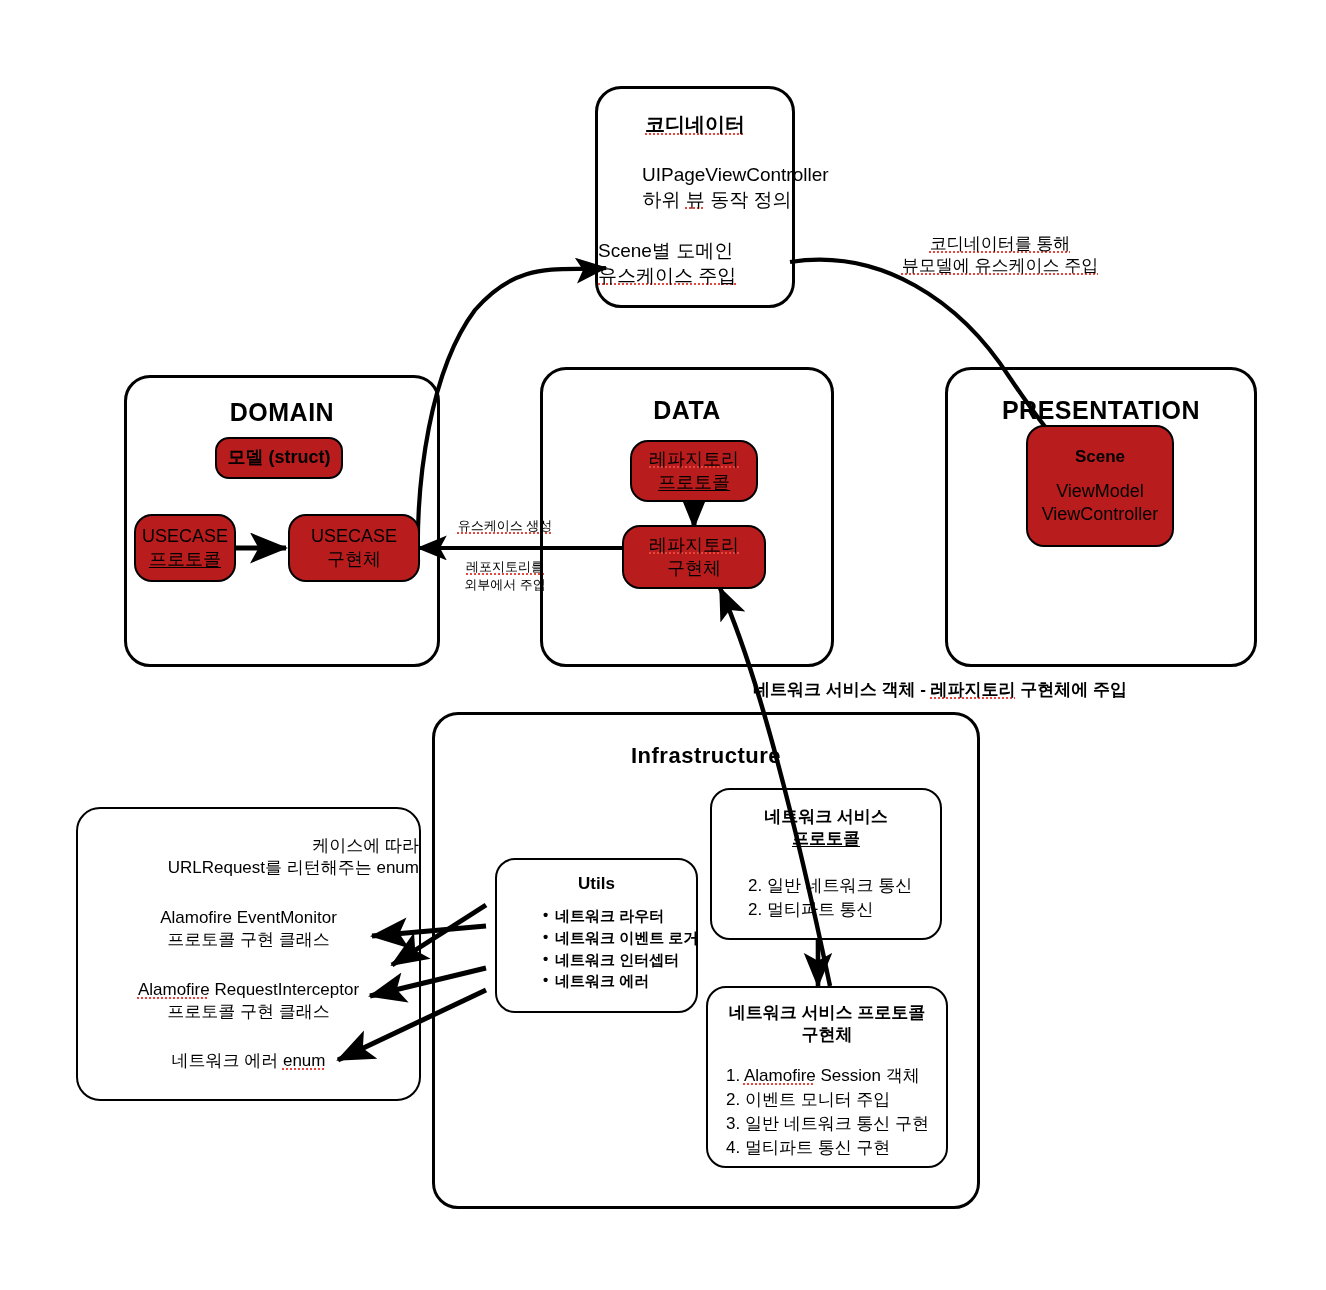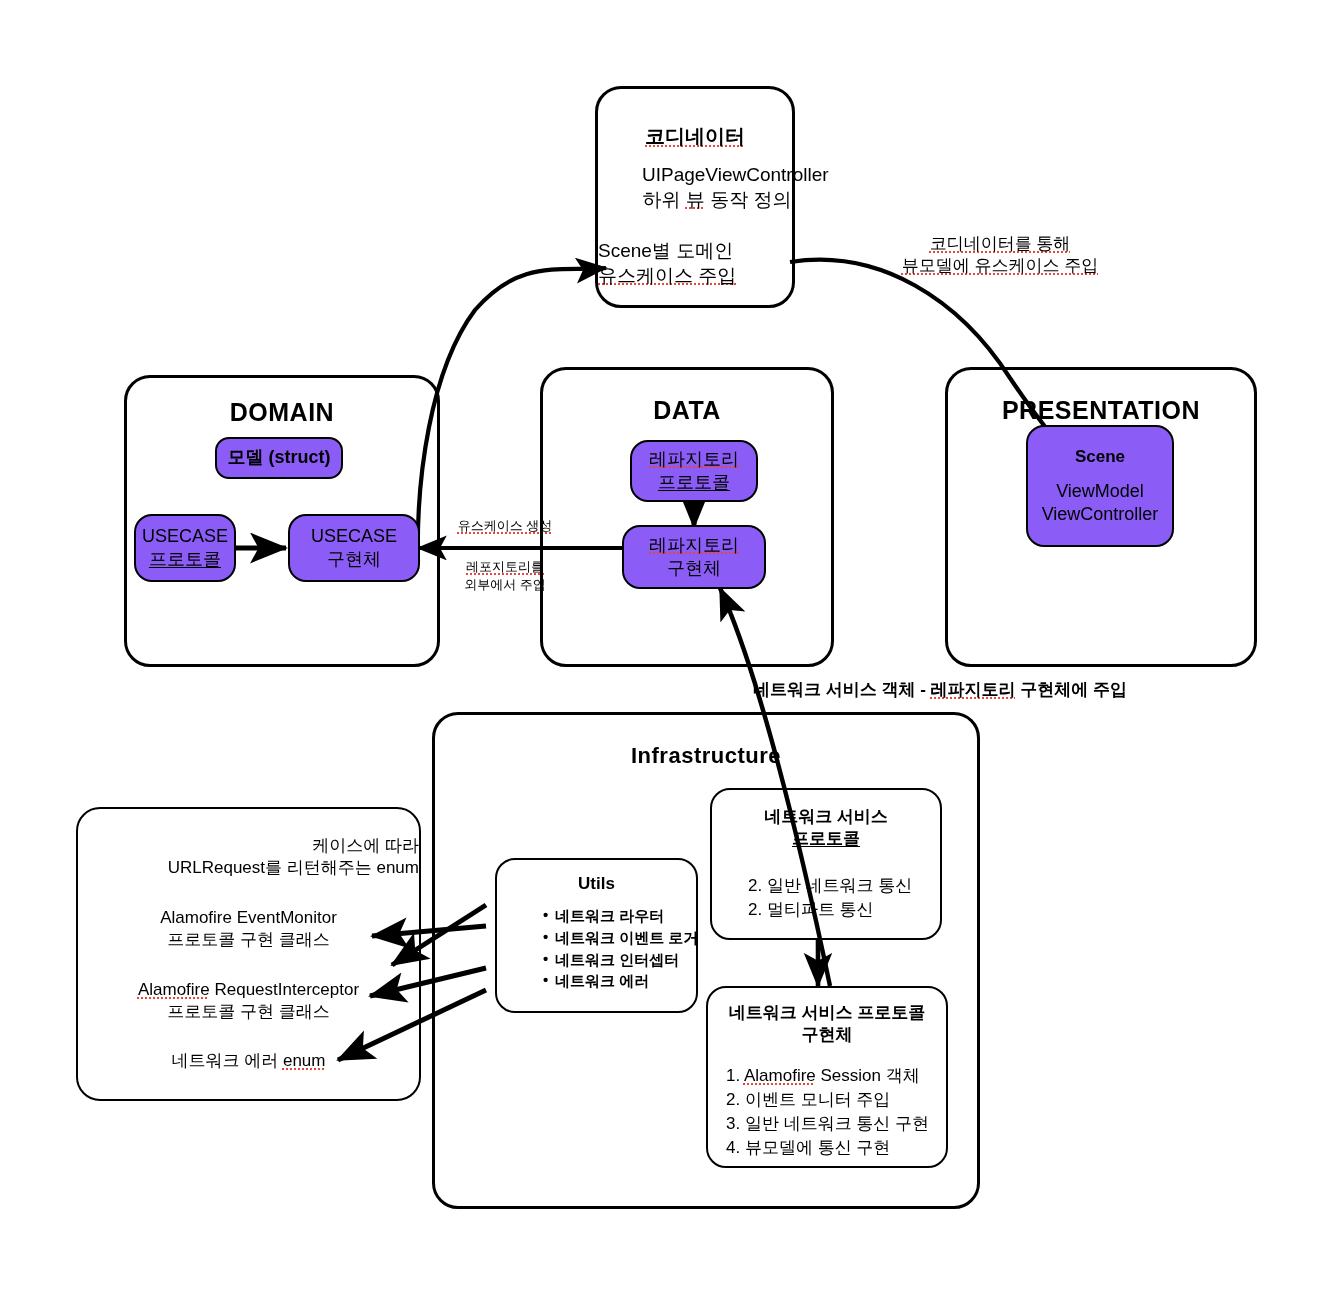--- a/index.html
+++ b/index.html
@@ -14,21 +14,21 @@
   .box{
     position:absolute;border:3px solid #000;border-radius:26px;background:transparent;
     box-sizing:border-box;
   }
   .box.thin{border-width:2px;border-radius:20px;}
   .layer-title{
     position:absolute;left:0;right:0;text-align:center;font-weight:bold;
     font-size:25px;letter-spacing:.5px;
   }
   .node{
-    position:absolute;border:2.5px solid #000;border-radius:18px;background:#8b5cf6;
+    position:absolute;border:2.5px solid #000;border-radius:18px;background:#b91c1c;
     box-sizing:border-box;display:flex;flex-direction:column;align-items:center;
     justify-content:center;text-align:center;line-height:1.28;
   }
   .lbl{position:absolute;text-align:center;line-height:1.3;}
   .sq{ 
     text-decoration:underline;
     text-decoration-style:dotted;
     text-decoration-color:#e8453c;
     text-decoration-thickness:2px;
     text-underline-offset:2px;
@@ -70,21 +70,21 @@
 
     <path d="M 818,940 L 818,986" fill="none" stroke="#000" stroke-width="4.6" marker-end="url(#ah)"></path>
 
     <path d="M 486,905 L 392,965" fill="none" stroke="#000" stroke-width="5" marker-end="url(#ah)"></path>
     <path d="M 486,926 L 372,936" fill="none" stroke="#000" stroke-width="5" marker-end="url(#ah)"></path>
     <path d="M 486,968 L 370,996" fill="none" stroke="#000" stroke-width="5" marker-end="url(#ah)"></path>
     <path d="M 486,990 L 338,1060" fill="none" stroke="#000" stroke-width="5" marker-end="url(#ah)"></path>
   </svg>
 
   <div class="box" style="left:595px;top:86px;width:200px;height:222px;">
-    <div style="position:absolute;left:0;right:0;top:22px;text-align:center;font-size:20px;font-weight:bold;margin-top:12px;">
+    <div style="position:absolute;left:0;right:0;top:22px;text-align:center;font-size:20px;font-weight:bold;">
       <span class="sq">코디네이터</span>
     </div>
     <div style="position:absolute;left:0;right:0;top:74px;text-align:center;font-size:19px;line-height:1.3;padding-left:44px;">
       <span class="blk">UIPageViewController</span>
       <span class="blk"><span>하위 </span><span class="sq">뷰</span><span> 동작 정의</span></span>
     </div>
     <div style="position:absolute;left:0;right:0;top:150px;font-size:19px;line-height:1.3;">
       <span class="blk">Scene별 도메인</span>
       <span class="blk sq">유스케이스 주입</span>
     </div>
@@ -201,18 +201,18 @@
       <li>
         <span>2.</span>
         <span>이벤트 모니터 주입</span>
       </li>
       <li>
         <span>3.</span>
         <span>일반 네트워크 통신 구현</span>
       </li>
       <li>
         <span>4.</span>
-        <span>뷰모델에 통신 구현</span>
+        <span>멀티파트 통신 구현</span>
       </li>
     </ol>
   </div>
 
 </div>
 
 </body></html>

